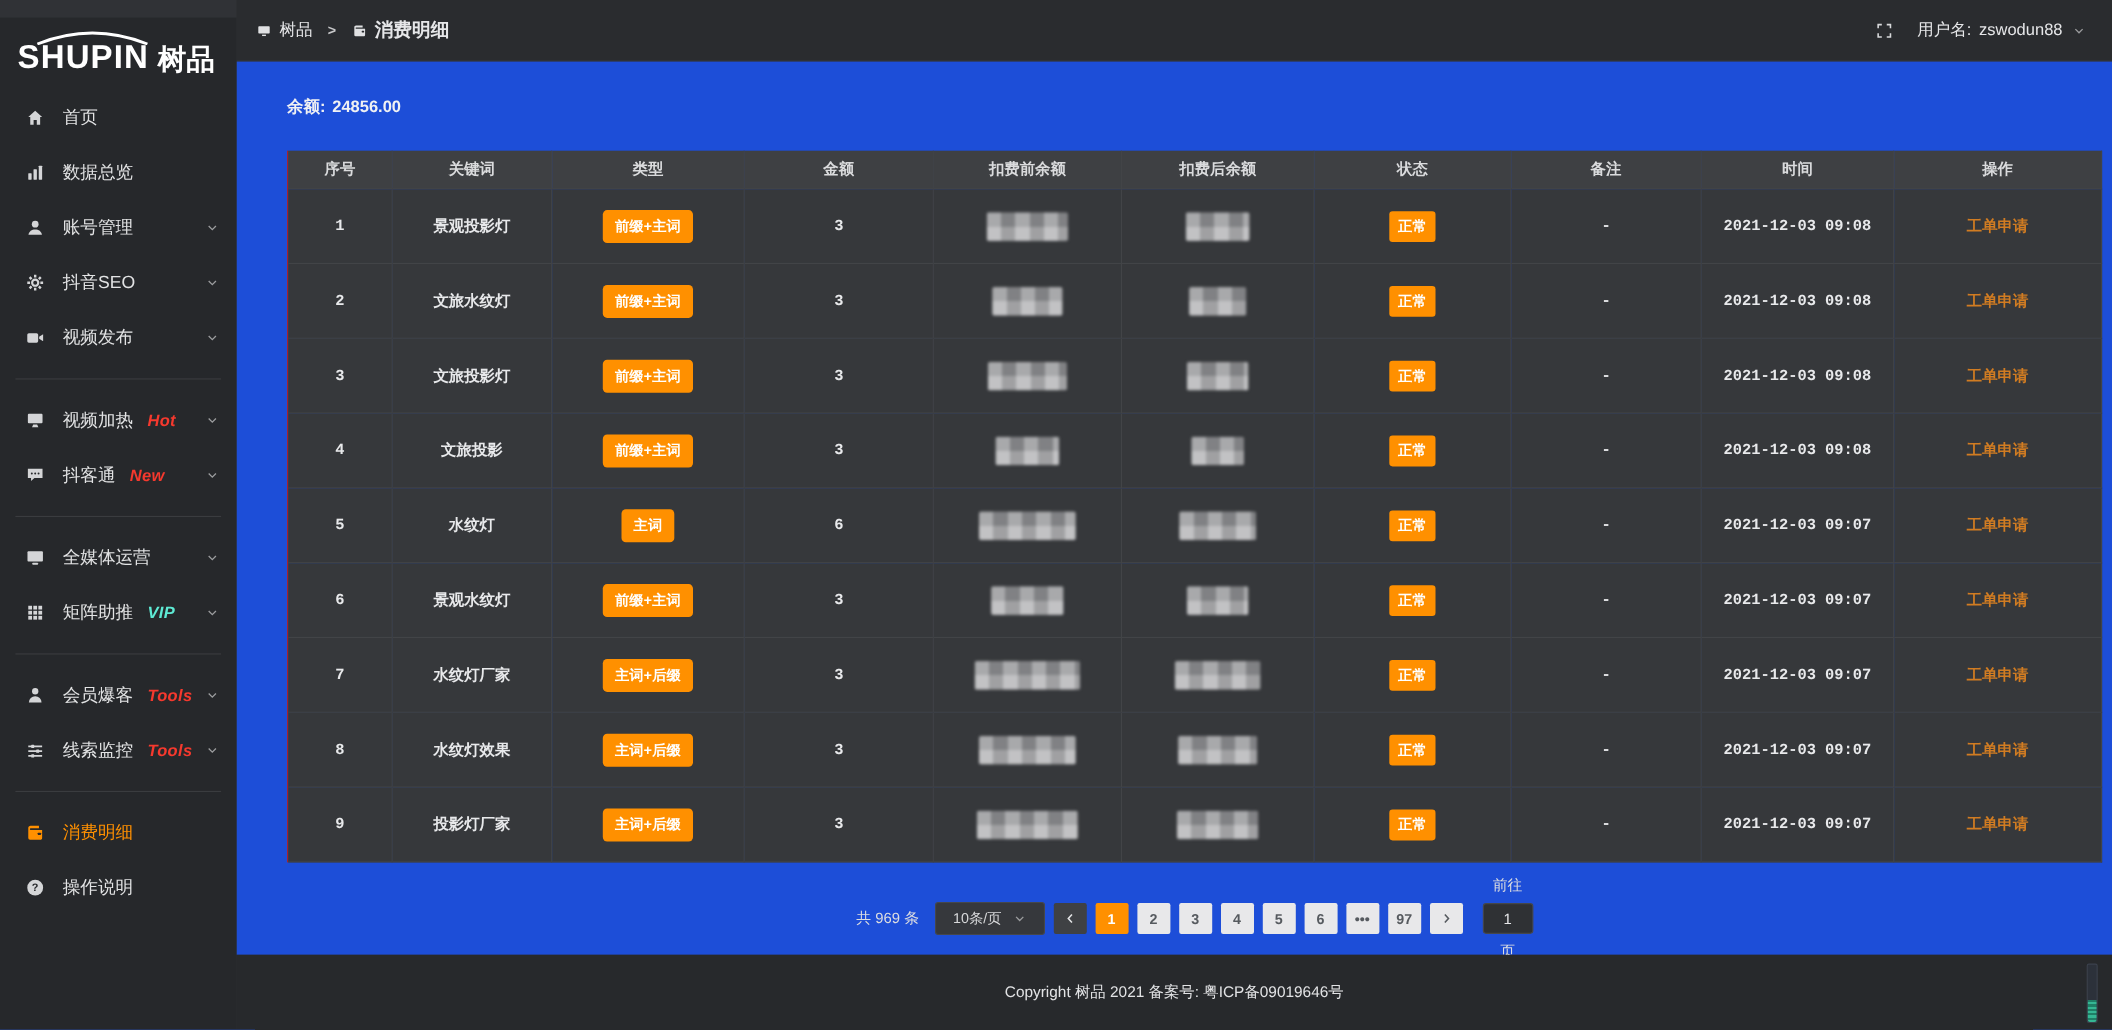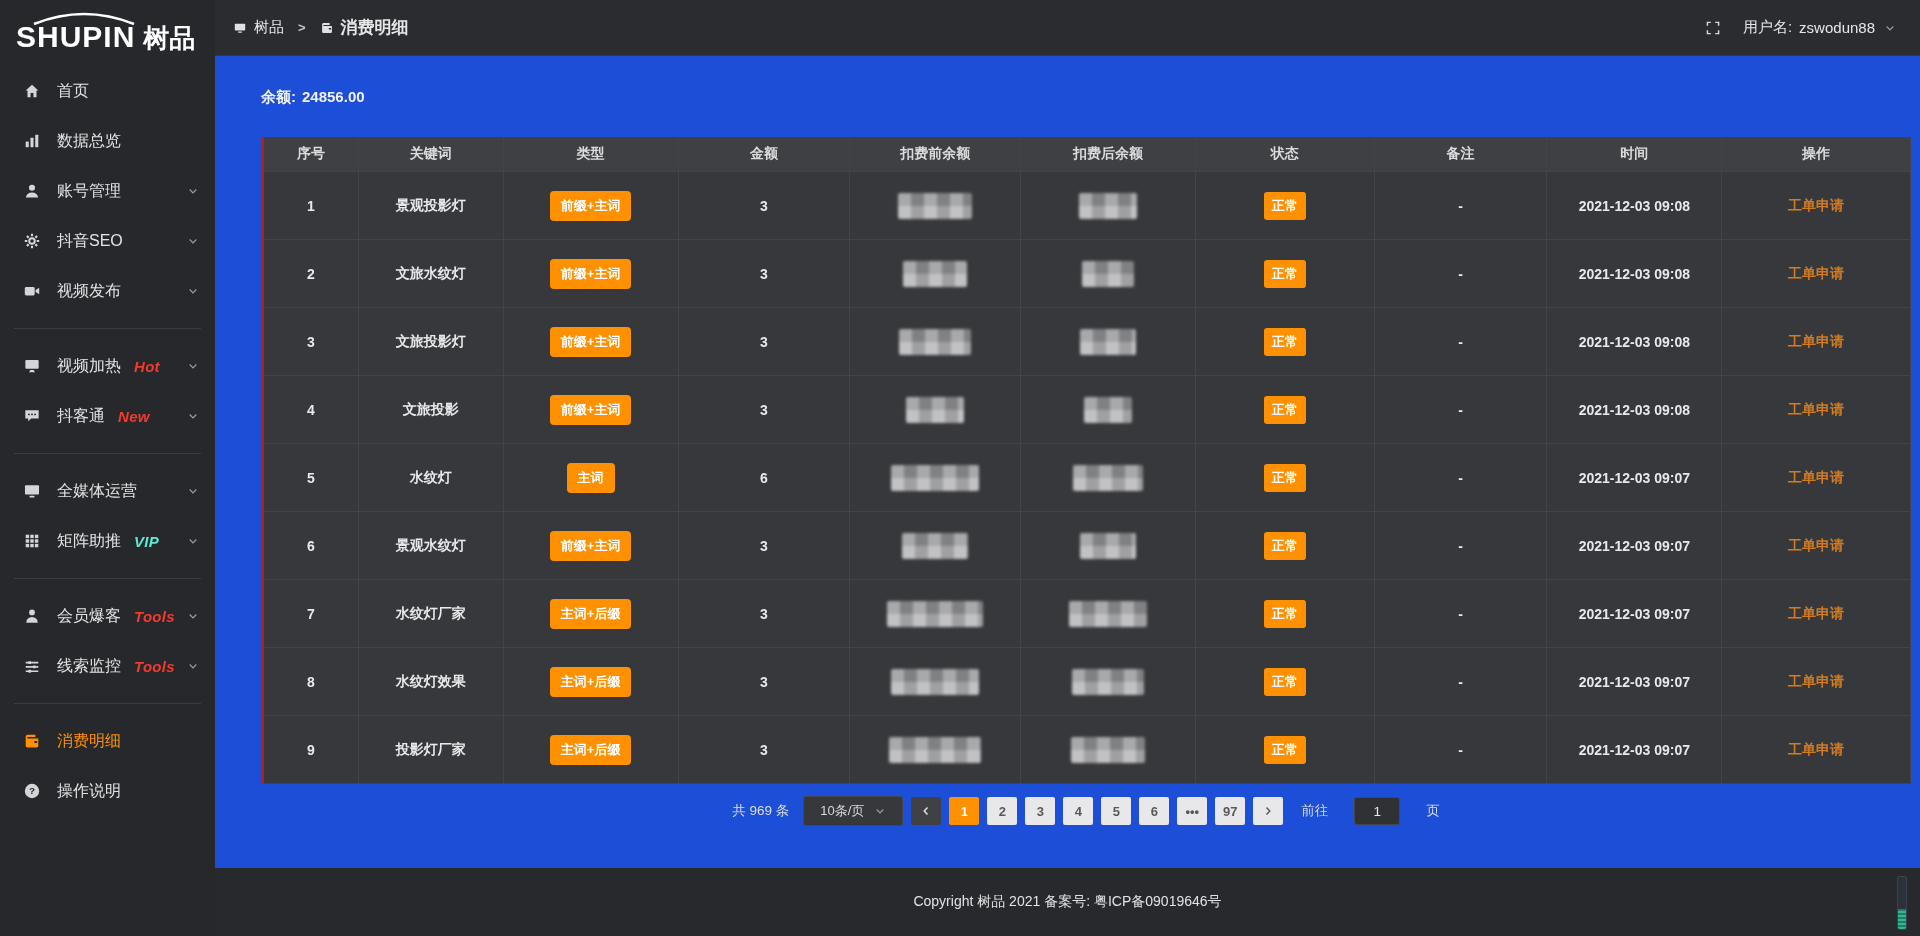--- a/index.html
+++ b/index.html
@@ -3,21 +3,21 @@
 <meta charset="utf-8">
 <style>
   * { margin:0; padding:0; box-sizing:border-box; }
   html,body { width:1920px; height:936px; }
   body {
     background:#303236; color:#e6e7e9;
     font-family:"Liberation Sans","DejaVu Sans",sans-serif;
     overflow:hidden; position:relative;
   }
   
-  .sidebar { position:absolute; left:0; top:0; bottom:0; width:215px; background:#26282b; z-index:5; }
+  .sidebar { position:absolute; left:0; top:16px; bottom:0; width:215px; background:#26282b; z-index:5; }
   .logo { height:62px; display:flex; align-items:flex-end; padding:8px 0 10px 16px; cursor:pointer; }
   .logo-en-wrap { position:relative; }
   .logo-arc { position:absolute; top:-11px; left:12px; }
   .logo-en { font-size:30px; font-weight:800; letter-spacing:1px; color:#fff; line-height:1; }
   .logo-cn { font-size:26px; font-weight:800; color:#fff; margin-left:8px; line-height:1.05; }
   .menu { padding-top:4px; }
   .menu-item { height:50px; display:flex; align-items:center; padding:0 16px 0 22px; font-size:16px; color:#e2e3e4; cursor:pointer; }
   .mi-icon { width:20px; height:20px; margin-right:15px; color:#d4d5d7; flex:none; display:flex; align-items:center; justify-content:center; }
   .mi-icon svg { width:18px; height:18px; }
   .mi-badge { font-style:italic; font-weight:bold; font-size:15px; margin-left:13px; letter-spacing:.3px; }
@@ -36,21 +36,21 @@
   .bc-current { font-size:17px; font-weight:700; }
   .topbar-right { margin-left:auto; display:flex; align-items:center; }
   .fullscreen-btn { display:flex; color:#d8d9db; cursor:pointer; margin-right:22px; }
   .fullscreen-btn svg { width:16px; height:16px; }
   .user-box { display:flex; align-items:center; gap:7px; font-size:15px; cursor:pointer; }
   .user-box .mi-chevron { margin-left:2px; }
   
   .content { position:absolute; left:215px; top:56px; right:0; bottom:68px; background:#1d4ed8; padding-left:46px; }
   .balance { margin-top:32px; font-size:15px; font-weight:bold; color:#f0f1f3; }
   .balance b { margin-left:6px; }
-  .table { width:1650px; margin-top:30px; border-left:3px solid #b91c1c; }
+  .table { width:1650px; margin-top:30px; border-left:1px solid #b91c1c;font-family:Liberation Mono, monospace; }
   .t-row { display:flex; }
   .t-cell { display:flex; align-items:center; justify-content:center; border-right:1px solid #424447; border-bottom:1px solid #424447; }
   .t-head .t-cell { background:#3e4043; height:35px; font-weight:600; color:#dadbdd; font-size:14px; }
   .t-body .t-cell { background:#36383b; height:68px; font-size:14px; font-weight:600; color:#e8e9eb; }
   .c0{width:95px}.c1{width:145px}.c2{width:175px}.c3{width:172px}.c4{width:171px}
   .c5{width:175px}.c6{width:179px}.c7{width:173px}.c8{width:175px}.c9{width:189px}
   .type-badge { background:#ff9000; color:#fff; font-size:13px; font-weight:600; padding:6px 11px; border-radius:4px; white-space:nowrap; }
   .status-badge { background:#ff9000; color:#fff; font-size:13px; font-weight:600; padding:5px 8px; border-radius:3px; }
   .action-link { color:#d17c22; cursor:pointer; }
   .mask { height:26px; border-radius:2px; filter:blur(1.6px); background-color:#9b9c9f;
@@ -63,21 +63,21 @@
   .pg-total { font-size:13.5px; color:#dcdde0; margin-right:6px; }
   .pg-size { width:100px; height:30px; background:#36383c; border:1px solid #45474b; border-radius:3px;
     display:flex; align-items:center; justify-content:center; gap:10px; font-size:13px; color:#d7d8da; cursor:pointer; }
   .pg-size .mi-chevron { margin-left:0; }
   .pg-pages { display:flex; align-items:center; gap:8px; }
   .pg-btn { min-width:30px; height:28px; padding:0 4px; border-radius:2px; display:flex; align-items:center;
     justify-content:center; font-size:13px; font-weight:bold; background:#e8e8ea; color:#565a5f; cursor:pointer; }
   .pg-btn svg { width:12px; height:12px; }
   .pg-prev { background:#3f4144; color:#e3e4e6; }
   .pg-btn.active { background:#ff9000; color:#fff; }
-  .pg-goto { display:flex; align-items:center; gap:26px; margin-left:10px; font-size:13.5px; color:#dcdde0; }
+  .pg-goto { display:flex; align-items:center; gap:7px; margin-left:10px; font-size:13.5px; color:#dcdde0;flex-direction:column; }
   .pg-input { width:46px; height:28px; background:#2f3134; border:1px solid #45474b; border-radius:3px;
     color:#e6e7e9; text-align:center; font-size:13.5px; font-family:inherit; }
   
   .footer { position:absolute; left:215px; right:0; bottom:0; height:68px; background:#27292c;
     display:flex; align-items:center; justify-content:center; font-size:14px; color:#e2e3e5; }
   .corner-widget { position:absolute; right:13px; bottom:6px; width:10px; height:54px; background:#2c313a;
     border:1px solid #3c424d; border-radius:2px; z-index:9; display:flex; flex-direction:column; justify-content:flex-end; }
   .cw-stripes { height:20px; border-radius:0 0 2px 2px;
     background:repeating-linear-gradient(0deg,#35b794 0 2px,#1f7f66 2px 4px); }
 </style>

